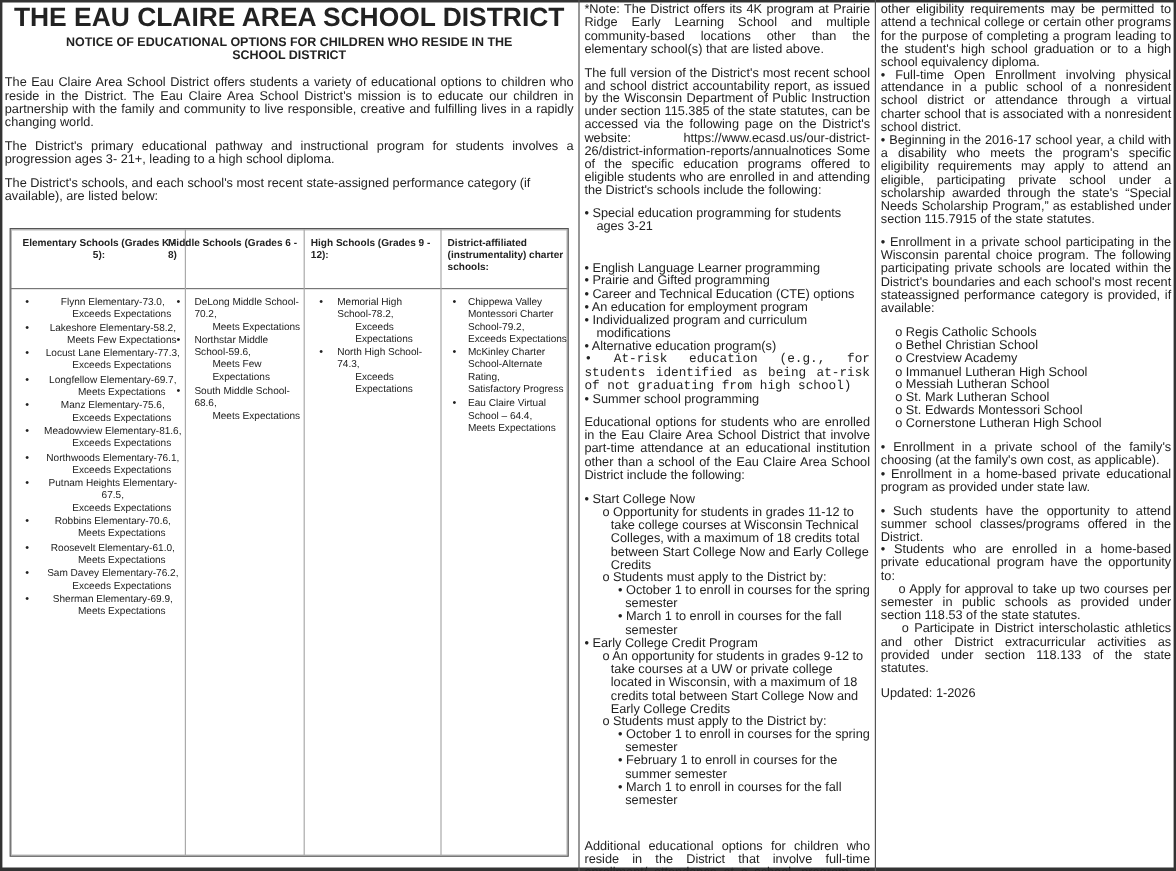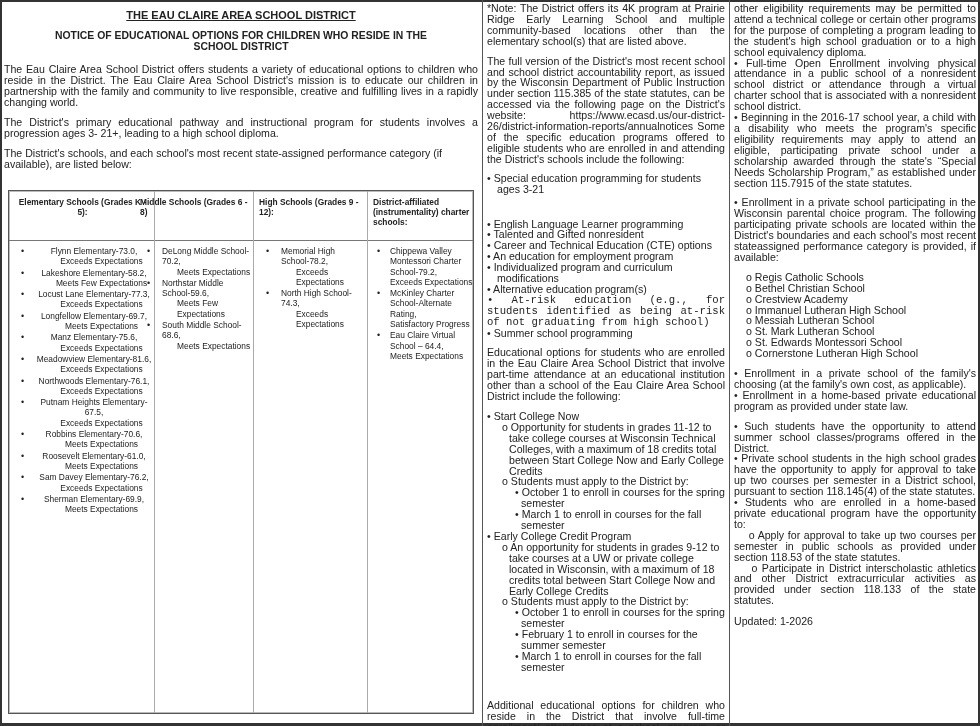--- a/index.html
+++ b/index.html
@@ -8,21 +8,21 @@
   .frame { position: absolute; left: 0; top: 0; width: 980px; height: 726px; border: 2px solid #333; border-bottom-width: 3px; }
   .col { position: absolute; top: 0; font-size: 10.6px; line-height: 10.9px; }
   .col p { text-align: justify; }
   #col1 { left: 4px; width: 474px; top: 4px; }
   #col2 { left: 487px; width: 238px; top: 3px; }
   #col3 { left: 734px; width: 242px; top: 3px; }
   .vline { position: absolute; top: 0; width: 1px; background: #555; }
   #v1 { left: 482px; height: 726px; }
   #v2 { left: 729px; height: 726px; }
 
-  .title { text-align: center; font-weight: bold; font-size: 11px; line-height: 20px; margin-top: 1px; text-decoration: underline; }
+  .title { text-align: center; font-weight: bold; font-size: 22px; line-height: 20px; margin-top: 1px; }
   .subtitle { text-align: center; font-weight: bold; font-size: 10.4px; line-height: 10.6px; margin-top: 6px; padding: 0 30px; }
   #col1 p.body { font-size: 10.6px; line-height: 10.9px; margin-top: 9px; text-align: justify; }
   #col1 p.body.first { margin-top: 12px; }
 
   .schools { position: absolute; left: 8px; top: 190px; width: 466px; height: 524px; border: 1px solid #555; box-shadow: 0 0 0 1px #bbb inset; }
   .schools .hdr { position: absolute; top: 0; left: 0; right: 0; height: 50px; border-bottom: 1px solid #777; }
   .schools .cell { position: absolute; top: 0; bottom: 0; border-right: 1px solid #aaa; }
   .schools .cell:last-child { border-right: none; }
   .c1 { left: 0; width: 146px; text-align: center; }
   .c2 { left: 126px; width: 119px; }
@@ -164,21 +164,21 @@
       </ul>
   </div>
 </div>
 
 <div class="col" id="col2">
   <p>*Note: The District offers its 4K program at Prairie Ridge Early Learning School and multiple community-based locations other than the elementary school(s) that are listed above.</p>
   <p style="margin-bottom:8px;">The full version of the District's most recent school and school district accountability report, as issued by the Wisconsin Department of Public Instruction under section 115.385 of the state statutes, can be accessed via the following page on the District's website: https://www.ecasd.us/our-district-26/district-information-reports/annualnotices Some of the specific education programs offered to eligible students who are enrolled in and attending the District's schools include the following:</p>
   <div id="programs" style="margin-bottom:9px;">
       <div style="padding-left: 10px; text-indent: -10px;"><span>•</span> <span>Special education programming for students ages 3-21</span></div>
       <div style="padding-left: 10px; text-indent: -10px; margin-top: 24px;"><span>•</span> <span>English Language Learner programming</span></div>
-      <div style="padding-left: 10px; text-indent: -10px;"><span>•</span> <span>Talented and Gifted nonresident</span></div>
+      <div style="padding-left: 10px; text-indent: -10px;"><span>•</span> <span>Prairie and Gifted programming</span></div>
       <div style="padding-left: 10px; text-indent: -10px;"><span>•</span> <span>Career and Technical Education (CTE) options</span></div>
       <div style="padding-left: 10px; text-indent: -10px;"><span>•</span> <span>An education for employment program</span></div>
       <div style="padding-left: 10px; text-indent: -10px;"><span>•</span> <span>Individualized program and curriculum modifications</span></div>
       <div style="padding-left: 10px; text-indent: -10px;"><span>•</span> <span>Alternative education program(s)</span></div>
       <div style="padding-left: 0px; text-indent: 0px; text-align: justify; font-family: Liberation Mono, monospace;"><span>•</span> <span>At-risk education (e.g., for students identified as being at-risk of not graduating from high school)</span></div>
       <div style="padding-left: 10px; text-indent: -10px;"><span>•</span> <span>Summer school programming</span></div>
     </div>
   <p>Educational options for students who are enrolled in the Eau Claire Area School District that involve part-time attendance at an educational institution other than a school of the Eau Claire Area School District include the following:</p>
 
   <div>
@@ -211,19 +211,18 @@
       <div class="prv"><span>o</span> <span>Crestview Academy</span></div>
       <div class="prv"><span>o</span> <span>Immanuel Lutheran High School</span></div>
       <div class="prv"><span>o</span> <span>Messiah Lutheran School</span></div>
       <div class="prv"><span>o</span> <span>St. Mark Lutheran School</span></div>
       <div class="prv"><span>o</span> <span>St. Edwards Montessori School</span></div>
       <div class="prv"><span>o</span> <span>Cornerstone Lutheran High School</span></div>
     </div>
   <div class="just"><span>•</span> <span>Enrollment in a private school of the family's choosing (at the family's own cost, as applicable).</span></div>
   <div class="just" style="margin-bottom:9px;"><span>•</span> <span>Enrollment in a home-based private educational program as provided under state law.</span></div>
   <div class="just"><span>•</span> <span>Such students have the opportunity to attend summer school classes/programs offered in the District.</span></div>
-  <div class="just"><span>•</span> <span>Private school students in the high school grades have the opportunity to apply for approval to take up two courses per semester in a District school, pursuant to section 118.145(4) of the state statutes.</span></div>
   <div class="just"><span>•</span> <span>Students who are enrolled in a home-based private educational program have the opportunity to:</span></div>
   <div class="just">&nbsp;&nbsp;&nbsp;&nbsp;<span>o</span> <span>Apply for approval to take up two courses per semester in public schools as provided under section 118.53 of the state statutes.</span></div>
   <div class="just" style="margin-bottom:9px;">&nbsp;&nbsp;&nbsp;&nbsp;<span>o</span> <span>Participate in District interscholastic athletics and other District extracurricular activities as provided under section 118.133 of the state statutes.</span></div>
   <div class="updated">Updated: 1-2026</div>
 
 </div>
 
 </body></html>

